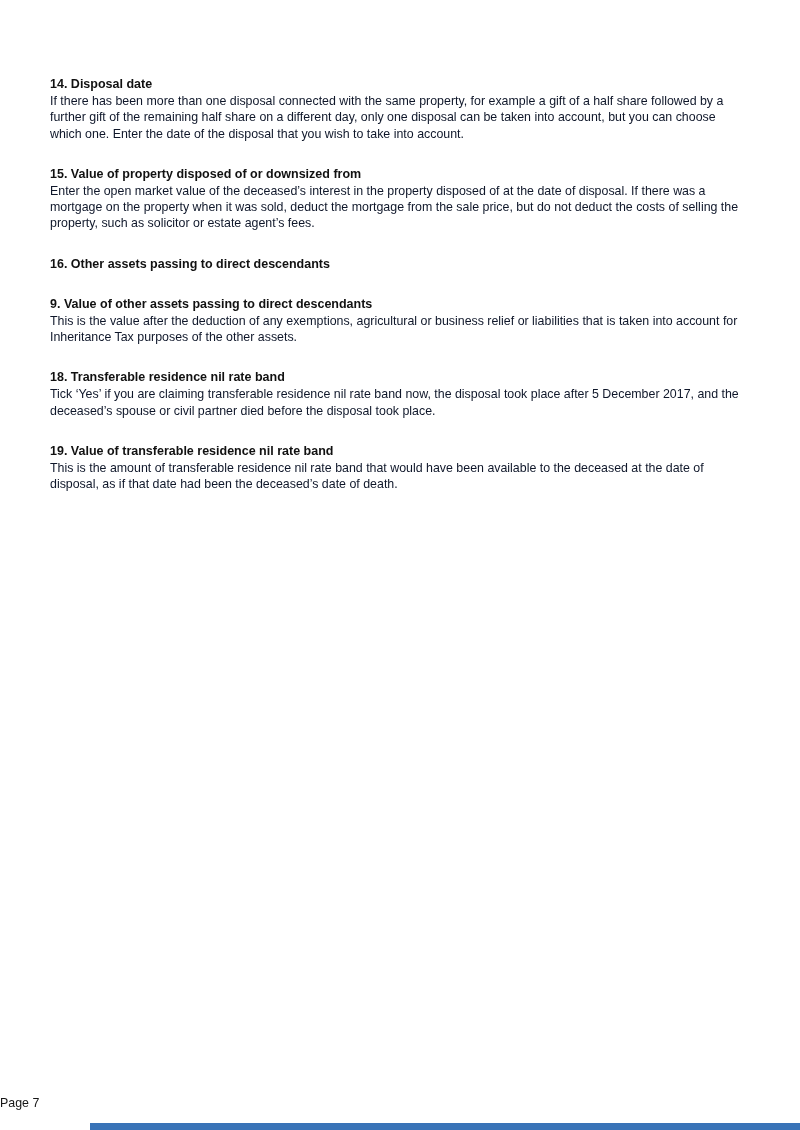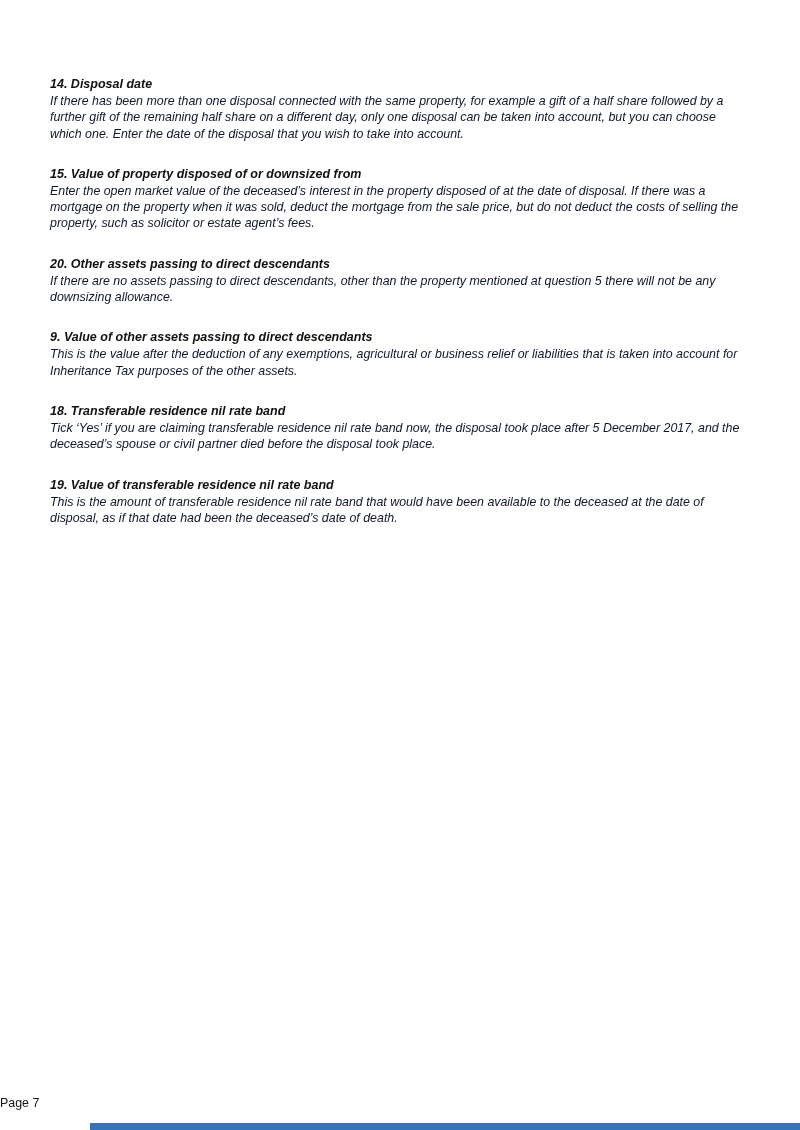--- a/index.html
+++ b/index.html
@@ -17,21 +17,20 @@
     overflow: hidden;
   }
   .content {
     position: absolute;
     left: 50px;
     top: 76px;
     width: 703px;
   }
   .section {
     margin: 0 12px 24px 0;
-    font-style: italic;
   }
   .section h3 {
     margin: 0 0 1px 0;
     font-size: 12.5px;
     line-height: 16px;
     font-weight: bold;
     color: #111111;
   }
   .section p {
     margin: 0;
@@ -71,22 +70,21 @@
       <h3>14. Disposal date</h3>
       <p>If there has been more than one disposal connected with the same property, for example a gift of a half share followed by a further gift of the remaining half share on a different day, only one disposal can be taken into account, but you can choose which one. Enter the date of the disposal that you wish to take into account.</p>
     </div>
 
     <div class="section">
       <h3>15. Value of property disposed of or downsized from</h3>
       <p>Enter the open market value of the deceased’s interest in the property disposed of at the date of disposal. If there was a mortgage on the property when it was sold, deduct the mortgage from the sale price, but do not deduct the costs of selling the property, such as solicitor or estate agent’s fees.</p>
     </div>
 
     <div class="section">
-      <h3>20. Other assets passing to direct descendants</h3>
-      <p>If there are no assets passing to direct descendants, other than the property mentioned at question 5 there will not be any downsizing allowance.</p>
+      <h3>16. Other assets passing to direct descendants</h3>
     </div>
 
     <div class="section">
       <h3>9. Value of other assets passing to direct descendants</h3>
       <p>This is the value after the deduction of any exemptions, agricultural or business relief or liabilities that is taken into account for Inheritance Tax purposes of the other assets.</p>
     </div>
 
     <div class="section">
       <h3>18. Transferable residence nil rate band</h3>
       <p>Tick ‘Yes’ if you are claiming transferable residence nil rate band now, the disposal took place after 5 December 2017, and the deceased’s spouse or civil partner died before the disposal took place.</p>

